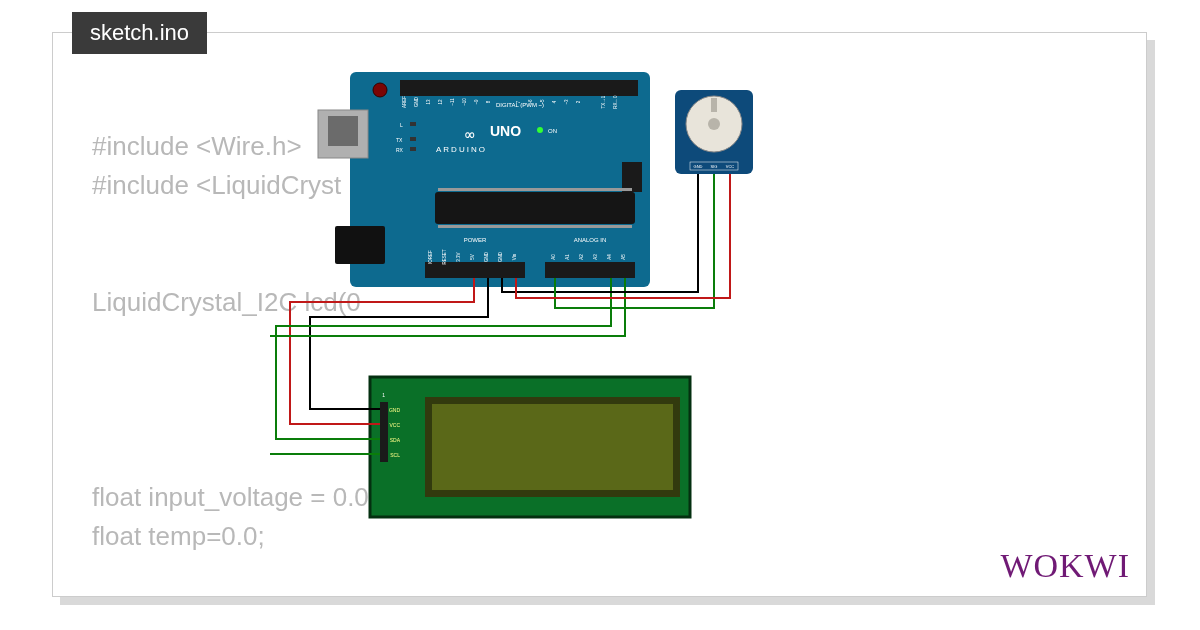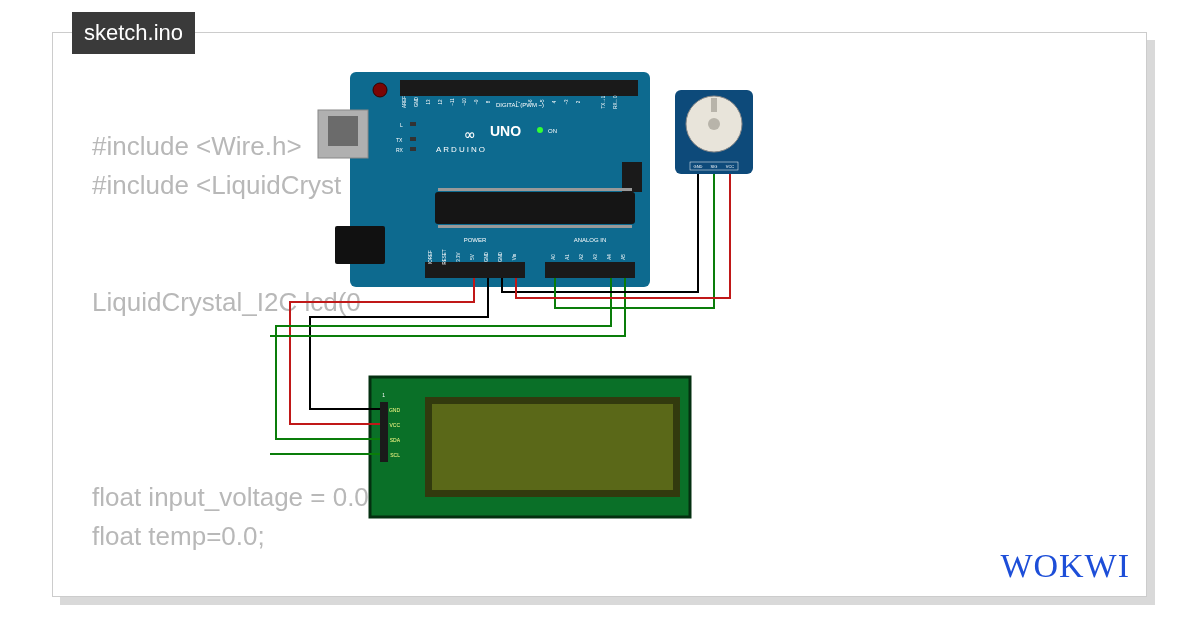--- a/index.html
+++ b/index.html
@@ -1,20 +1,20 @@
 <!DOCTYPE html>
 <html><head>
 <meta charset="utf-8">
 <style>
 * { margin: 0; padding: 0; box-sizing: border-box; }
 body { width: 1200px; height: 630px; background: #fff; font-family: -apple-system, BlinkMacSystemFont, "Segoe UI", sans-serif; position: relative; }
 .card { position: absolute; left: 52px; top: 32px; width: 1095px; height: 565px; background: #fff; border: 1px solid #ccc; box-shadow: 8px 8px 0 rgba(0,0,0,0.15); }
-.tab { position: absolute; left: 72px; top: 12px; background: #3a3a3a; color: #fff; padding: 8px 12px; font-size: 22px; z-index: 5; }
+.tab { position: absolute; left: 72px; top: 12px; background: #3a3a3a; color: #fff; padding: 8px 18px; font-size: 22px; z-index: 5; }
 .code { position: absolute; left: 92px; top: 88px; color: #b8b8b8; font-size: 26px; line-height: 1.5; font-family: -apple-system, sans-serif; white-space: pre; }
-.logo { position: absolute; right: 70px; bottom: 45px; color: #1d4ed8; font-size: 34px; font-weight: 400; font-family: "Comic Sans MS", cursive; letter-spacing: 1px; }
+.logo { position: absolute; right: 70px; bottom: 45px; color: #701a75; font-size: 34px; font-weight: 400; font-family: "Comic Sans MS", cursive; letter-spacing: 1px; }
 .canvas { position: absolute; left: 270px; top: 62px; width: 650px; height: 480px; }
 svg { position: absolute; top: 0; left: 0; }
 </style>
 </head>
 <body>
 
 <div class="card"></div>
 <div class="tab">sketch.ino</div>
 
 <div class="code">

